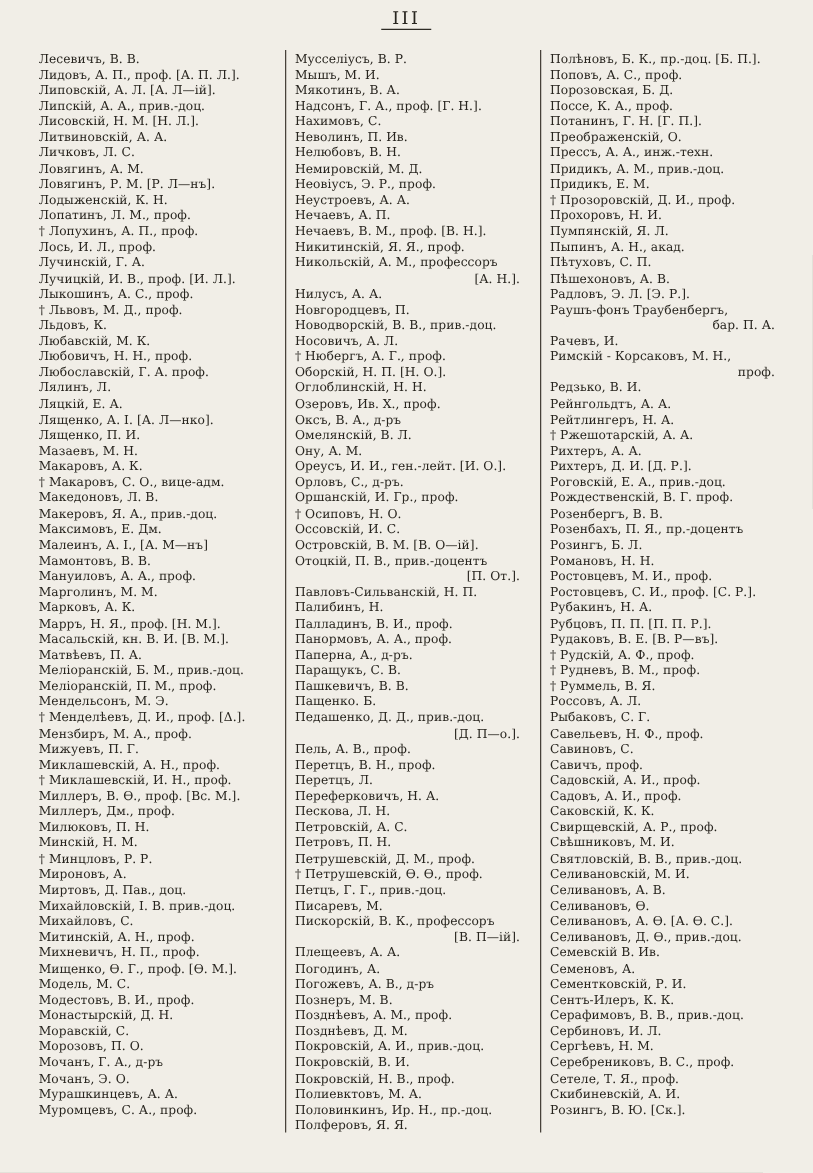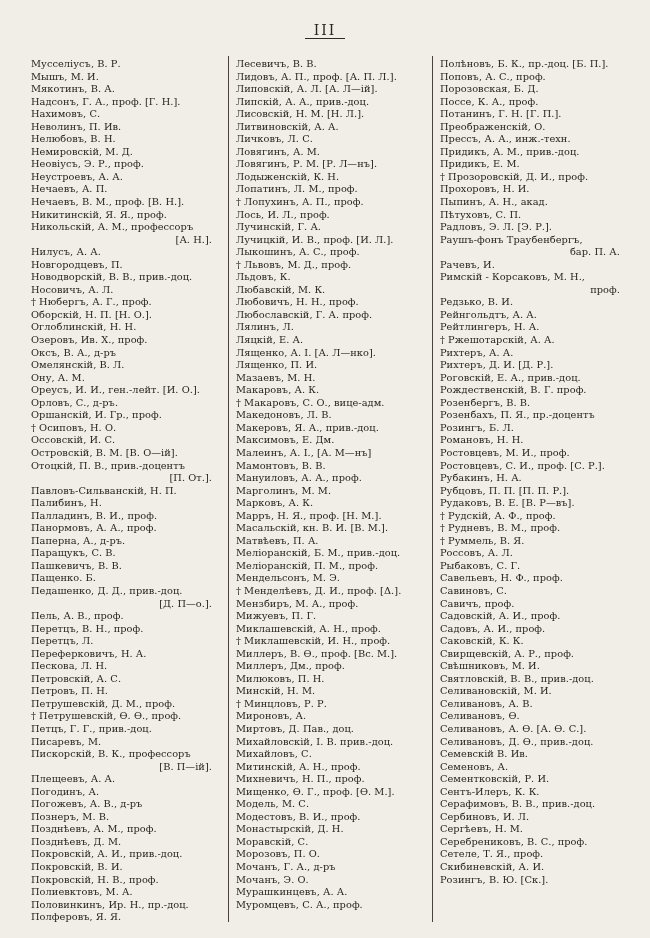--- a/index.html
+++ b/index.html
@@ -6,21 +6,21 @@
   .page {
     position:relative;
     width:650px; height:938px;
     margin:0 auto;
     background:#f1eee7;
     color:#28251f;
     font-family:"DejaVu Serif","Liberation Serif",serif;
     overflow:hidden;
     box-sizing:border-box;
   }
-  .page-number-wrap { text-align:center; padding-top:20px; height:26px; }
+  .page-number-wrap { text-align:center; padding-top:4px; height:26px; }
   .page-number {
     display:inline-block;
     font-size:14px;
     letter-spacing:2px;
     padding:0 9px 0 9px;
     border-bottom:1.6px solid #2e2b25;
   }
   .columns {
     display:flex;
     margin:10px 14px 0 24px;
@@ -43,20 +43,90 @@
   .line.cont { text-align:right; padding-right:14px; }
 </style>
 </head>
 <body>
 
 <div class="page">
   <div class="page-number-wrap">
     <span class="page-number">III</span>
   </div>
   <div class="columns">
+    <div class="col" id="col0">
+        <div class="line">Лесевичъ, В. В.</div>
+        <div class="line">Лидовъ, А. П., проф. [А. П. Л.].</div>
+        <div class="line">Липовскій, А. Л. [А. Л—ій].</div>
+        <div class="line">Липскій, А. А., прив.-доц.</div>
+        <div class="line">Лисовскій, Н. М. [Н. Л.].</div>
+        <div class="line">Литвиновскій, А. А.</div>
+        <div class="line">Личковъ, Л. С.</div>
+        <div class="line">Ловягинъ, А. М.</div>
+        <div class="line">Ловягинъ, Р. М. [Р. Л—нъ].</div>
+        <div class="line">Лодыженскій, К. Н.</div>
+        <div class="line">Лопатинъ, Л. М., проф.</div>
+        <div class="line">† Лопухинъ, А. П., проф.</div>
+        <div class="line">Лось, И. Л., проф.</div>
+        <div class="line">Лучинскій, Г. А.</div>
+        <div class="line">Лучицкій, И. В., проф. [И. Л.].</div>
+        <div class="line">Лыкошинъ, А. С., проф.</div>
+        <div class="line">† Львовъ, М. Д., проф.</div>
+        <div class="line">Льдовъ, К.</div>
+        <div class="line">Любавскій, М. К.</div>
+        <div class="line">Любовичъ, Н. Н., проф.</div>
+        <div class="line">Любославскій, Г. А. проф.</div>
+        <div class="line">Лялинъ, Л.</div>
+        <div class="line">Ляцкій, Е. А.</div>
+        <div class="line">Лященко, А. І. [А. Л—нко].</div>
+        <div class="line">Лященко, П. И.</div>
+        <div class="line">Мазаевъ, М. Н.</div>
+        <div class="line">Макаровъ, А. К.</div>
+        <div class="line">† Макаровъ, С. О., вице-адм.</div>
+        <div class="line">Македоновъ, Л. В.</div>
+        <div class="line">Макеровъ, Я. А., прив.-доц.</div>
+        <div class="line">Максимовъ, Е. Дм.</div>
+        <div class="line">Малеинъ, А. І., [А. М—нъ]</div>
+        <div class="line">Мамонтовъ, В. В.</div>
+        <div class="line">Мануиловъ, А. А., проф.</div>
+        <div class="line">Марголинъ, М. М.</div>
+        <div class="line">Марковъ, А. К.</div>
+        <div class="line">Марръ, Н. Я., проф. [Н. М.].</div>
+        <div class="line">Масальскій, кн. В. И. [В. М.].</div>
+        <div class="line">Матвѣевъ, П. А.</div>
+        <div class="line">Меліоранскій, Б. М., прив.-доц.</div>
+        <div class="line">Меліоранскій, П. М., проф.</div>
+        <div class="line">Мендельсонъ, М. Э.</div>
+        <div class="line">† Менделѣевъ, Д. И., проф. [Δ.].</div>
+        <div class="line">Мензбиръ, М. А., проф.</div>
+        <div class="line">Мижуевъ, П. Г.</div>
+        <div class="line">Миклашевскій, А. Н., проф.</div>
+        <div class="line">† Миклашевскій, И. Н., проф.</div>
+        <div class="line">Миллеръ, В. Ѳ., проф. [Вс. М.].</div>
+        <div class="line">Миллеръ, Дм., проф.</div>
+        <div class="line">Милюковъ, П. Н.</div>
+        <div class="line">Минскій, Н. М.</div>
+        <div class="line">† Минцловъ, Р. Р.</div>
+        <div class="line">Мироновъ, А.</div>
+        <div class="line">Миртовъ, Д. Пав., доц.</div>
+        <div class="line">Михайловскій, І. В. прив.-доц.</div>
+        <div class="line">Михайловъ, С.</div>
+        <div class="line">Митинскій, А. Н., проф.</div>
+        <div class="line">Михневичъ, Н. П., проф.</div>
+        <div class="line">Мищенко, Ѳ. Г., проф. [Ѳ. М.].</div>
+        <div class="line">Модель, М. С.</div>
+        <div class="line">Модестовъ, В. И., проф.</div>
+        <div class="line">Монастырскій, Д. Н.</div>
+        <div class="line">Моравскій, С.</div>
+        <div class="line">Морозовъ, П. О.</div>
+        <div class="line">Мочанъ, Г. А., д-ръ</div>
+        <div class="line">Мочанъ, Э. О.</div>
+        <div class="line">Мурашкинцевъ, А. А.</div>
+        <div class="line">Муромцевъ, С. А., проф.</div>
+      </div>
     <div class="col" id="col1">
         <div class="line">Мусселіусъ, В. Р.</div>
         <div class="line">Мышъ, М. И.</div>
         <div class="line">Мякотинъ, В. А.</div>
         <div class="line">Надсонъ, Г. А., проф. [Г. Н.].</div>
         <div class="line">Нахимовъ, С.</div>
         <div class="line">Неволинъ, П. Ив.</div>
         <div class="line">Нелюбовъ, В. Н.</div>
         <div class="line">Немировскій, М. Д.</div>
         <div class="line">Неовіусъ, Э. Р., проф.</div>
@@ -114,104 +184,36 @@
         <div class="line">Познеръ, М. В.</div>
         <div class="line">Позднѣевъ, А. М., проф.</div>
         <div class="line">Позднѣевъ, Д. М.</div>
         <div class="line">Покровскій, А. И., прив.-доц.</div>
         <div class="line">Покровскій, В. И.</div>
         <div class="line">Покровскій, Н. В., проф.</div>
         <div class="line">Полиевктовъ, М. А.</div>
         <div class="line">Половинкинъ, Ир. Н., пр.-доц.</div>
         <div class="line">Полферовъ, Я. Я.</div>
       </div>
-    <div class="col" id="col0">
-        <div class="line">Лесевичъ, В. В.</div>
-        <div class="line">Лидовъ, А. П., проф. [А. П. Л.].</div>
-        <div class="line">Липовскій, А. Л. [А. Л—ій].</div>
-        <div class="line">Липскій, А. А., прив.-доц.</div>
-        <div class="line">Лисовскій, Н. М. [Н. Л.].</div>
-        <div class="line">Литвиновскій, А. А.</div>
-        <div class="line">Личковъ, Л. С.</div>
-        <div class="line">Ловягинъ, А. М.</div>
-        <div class="line">Ловягинъ, Р. М. [Р. Л—нъ].</div>
-        <div class="line">Лодыженскій, К. Н.</div>
-        <div class="line">Лопатинъ, Л. М., проф.</div>
-        <div class="line">† Лопухинъ, А. П., проф.</div>
-        <div class="line">Лось, И. Л., проф.</div>
-        <div class="line">Лучинскій, Г. А.</div>
-        <div class="line">Лучицкій, И. В., проф. [И. Л.].</div>
-        <div class="line">Лыкошинъ, А. С., проф.</div>
-        <div class="line">† Львовъ, М. Д., проф.</div>
-        <div class="line">Льдовъ, К.</div>
-        <div class="line">Любавскій, М. К.</div>
-        <div class="line">Любовичъ, Н. Н., проф.</div>
-        <div class="line">Любославскій, Г. А. проф.</div>
-        <div class="line">Лялинъ, Л.</div>
-        <div class="line">Ляцкій, Е. А.</div>
-        <div class="line">Лященко, А. І. [А. Л—нко].</div>
-        <div class="line">Лященко, П. И.</div>
-        <div class="line">Мазаевъ, М. Н.</div>
-        <div class="line">Макаровъ, А. К.</div>
-        <div class="line">† Макаровъ, С. О., вице-адм.</div>
-        <div class="line">Македоновъ, Л. В.</div>
-        <div class="line">Макеровъ, Я. А., прив.-доц.</div>
-        <div class="line">Максимовъ, Е. Дм.</div>
-        <div class="line">Малеинъ, А. І., [А. М—нъ]</div>
-        <div class="line">Мамонтовъ, В. В.</div>
-        <div class="line">Мануиловъ, А. А., проф.</div>
-        <div class="line">Марголинъ, М. М.</div>
-        <div class="line">Марковъ, А. К.</div>
-        <div class="line">Марръ, Н. Я., проф. [Н. М.].</div>
-        <div class="line">Масальскій, кн. В. И. [В. М.].</div>
-        <div class="line">Матвѣевъ, П. А.</div>
-        <div class="line">Меліоранскій, Б. М., прив.-доц.</div>
-        <div class="line">Меліоранскій, П. М., проф.</div>
-        <div class="line">Мендельсонъ, М. Э.</div>
-        <div class="line">† Менделѣевъ, Д. И., проф. [Δ.].</div>
-        <div class="line">Мензбиръ, М. А., проф.</div>
-        <div class="line">Мижуевъ, П. Г.</div>
-        <div class="line">Миклашевскій, А. Н., проф.</div>
-        <div class="line">† Миклашевскій, И. Н., проф.</div>
-        <div class="line">Миллеръ, В. Ѳ., проф. [Вс. М.].</div>
-        <div class="line">Миллеръ, Дм., проф.</div>
-        <div class="line">Милюковъ, П. Н.</div>
-        <div class="line">Минскій, Н. М.</div>
-        <div class="line">† Минцловъ, Р. Р.</div>
-        <div class="line">Мироновъ, А.</div>
-        <div class="line">Миртовъ, Д. Пав., доц.</div>
-        <div class="line">Михайловскій, І. В. прив.-доц.</div>
-        <div class="line">Михайловъ, С.</div>
-        <div class="line">Митинскій, А. Н., проф.</div>
-        <div class="line">Михневичъ, Н. П., проф.</div>
-        <div class="line">Мищенко, Ѳ. Г., проф. [Ѳ. М.].</div>
-        <div class="line">Модель, М. С.</div>
-        <div class="line">Модестовъ, В. И., проф.</div>
-        <div class="line">Монастырскій, Д. Н.</div>
-        <div class="line">Моравскій, С.</div>
-        <div class="line">Морозовъ, П. О.</div>
-        <div class="line">Мочанъ, Г. А., д-ръ</div>
-        <div class="line">Мочанъ, Э. О.</div>
-        <div class="line">Мурашкинцевъ, А. А.</div>
-        <div class="line">Муромцевъ, С. А., проф.</div>
-      </div>
     <div class="col" id="col2">
         <div class="line">Полѣновъ, Б. К., пр.-доц. [Б. П.].</div>
         <div class="line">Поповъ, А. С., проф.</div>
         <div class="line">Порозовская, Б. Д.</div>
         <div class="line">Поссе, К. А., проф.</div>
         <div class="line">Потанинъ, Г. Н. [Г. П.].</div>
         <div class="line">Преображенскій, О.</div>
         <div class="line">Прессъ, А. А., инж.-техн.</div>
         <div class="line">Придикъ, А. М., прив.-доц.</div>
         <div class="line">Придикъ, Е. М.</div>
         <div class="line">† Прозоровскій, Д. И., проф.</div>
         <div class="line">Прохоровъ, Н. И.</div>
+        <div class="line">Пумпянскій, Я. Л.</div>
         <div class="line">Пыпинъ, А. Н., акад.</div>
         <div class="line">Пѣтуховъ, С. П.</div>
+        <div class="line">Пѣшехоновъ, А. В.</div>
         <div class="line">Радловъ, Э. Л. [Э. Р.].</div>
         <div class="line">Раушъ-фонъ Траубенбергъ,</div>
         <div class="line cont">бар. П. А.</div>
         <div class="line">Рачевъ, И.</div>
         <div class="line">Римскій - Корсаковъ, М. Н.,</div>
         <div class="line cont">проф.</div>
         <div class="line">Редзько, В. И.</div>
         <div class="line">Рейнгольдтъ, А. А.</div>
         <div class="line">Рейтлингеръ, Н. А.</div>
         <div class="line">† Ржешотарскій, А. А.</div>

